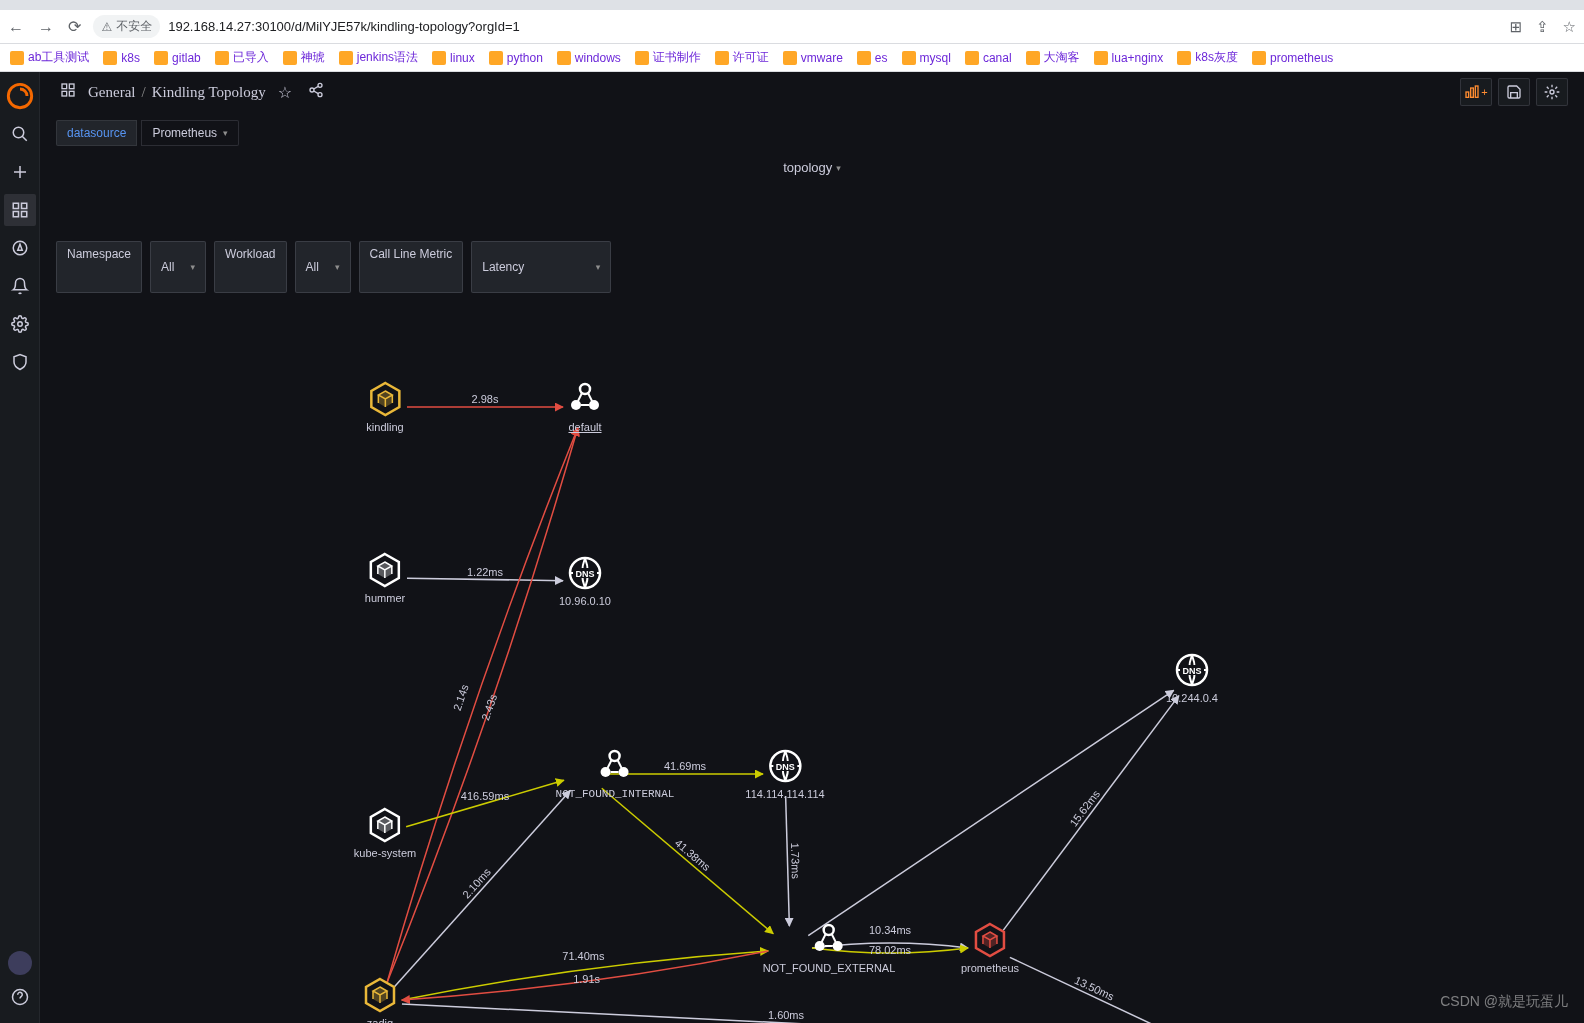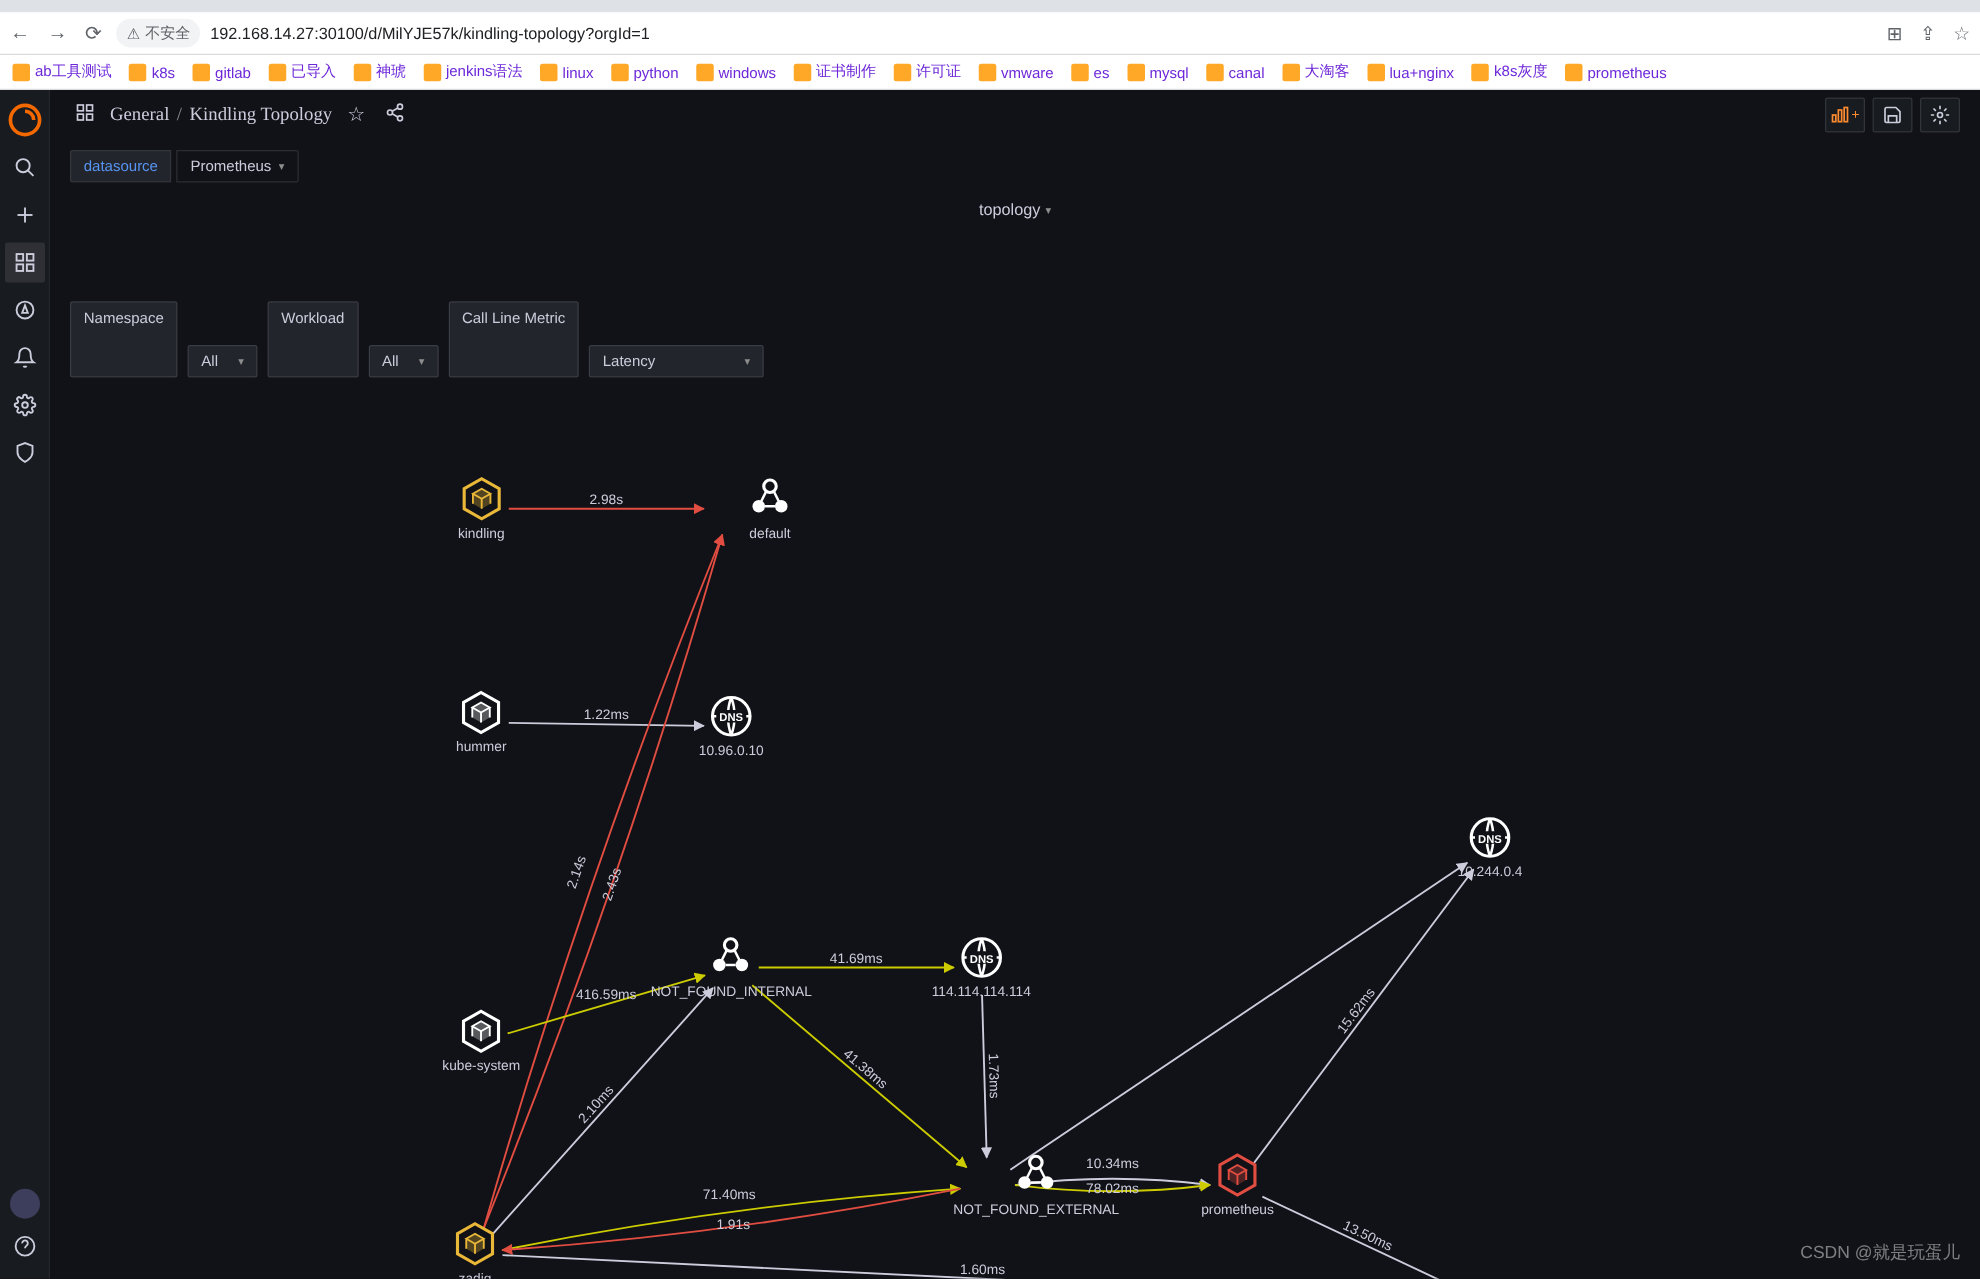--- a/index.html
+++ b/index.html
@@ -39,21 +39,21 @@
     .var-bar { padding: 8px 16px; display: flex; align-items: center; gap: 4px; }
     .var-label { background: #22252b; border: 1px solid rgba(204,204,220,.1); padding: 5px 10px; font-size: 12px; border-radius: 2px 0 0 2px; color: #5794f2; }
     .var-select { background: #111217; border: 1px solid rgba(204,204,220,.15); padding: 5px 10px; font-size: 12px; border-radius: 0 2px 2px 0; cursor: pointer; display: flex; align-items: center; gap: 6px; margin-right: 12px; }
     .chev { font-size: 9px; color: #8e8e8e; }
     
     .panel-title { text-align: center; font-size: 13px; color: #ccccdc; padding: 6px 0; cursor: pointer; display: flex; justify-content: center; align-items: center; gap: 4px; }
     
     .controls { position: absolute; top: 60px; left: 16px; z-index: 10; display: flex; flex-direction: row; gap: 8px; }
     .ctrl-row { display: flex; gap: 8px; }
     .ctrl-label { background: #22252b; border: 1px solid rgba(204,204,220,.15); padding: 5px 10px; font-size: 12px; border-radius: 2px; }
-    .ctrl-sel { background: #22252b; border: 1px solid rgba(204,204,220,.15); padding: 5px 10px; font-size: 12px; border-radius: 2px; cursor: pointer; display: flex; align-items: center; gap: 8px; min-width: 56px; justify-content: space-between; margin-top: 35px; }
+    .ctrl-sel { background: #22252b; border: 1px solid rgba(204,204,220,.15); padding: 18px 10px; font-size: 12px; border-radius: 2px; cursor: pointer; display: flex; align-items: center; gap: 8px; min-width: 56px; justify-content: space-between; }
     .ctrl-sel.wide { min-width: 140px; }
     
     .graph-area { position: relative; flex: 1; }
     .graph-svg { position: absolute; top: 0; left: 0; width: 100%; height: 100%; }
     .node { position: absolute; display: flex; flex-direction: column; align-items: center; transform: translate(-50%, -50%); cursor: pointer; }
     .node-icon { width: 36px; height: 36px; display: flex; align-items: center; justify-content: center; }
     .node-label { font-size: 11px; color: #ccccdc; margin-top: 4px; white-space: nowrap; }
     .edge-label { fill: #ccccdc; font-size: 11px; }
     
     .watermark { position: fixed; bottom: 12px; right: 16px; color: rgba(200,200,200,.6); font-size: 14px; pointer-events: none; }
@@ -359,21 +359,21 @@
           <div class="node" style="left: 345px; top: 226px;">
             <div class="node-icon">
               <svg width="36" height="36" viewBox="0 0 36 36">
                 <polygon points="18,2 32,10 32,26 18,34 4,26 4,10" fill="none" stroke="#eab839" stroke-width="2.5"></polygon>
                 <polygon points="18,10 25,14 25,22 18,26 11,22 11,14" fill="#eab839" opacity="0.3"></polygon>
                 <path d="M18,10 L25,14 L18,18 L11,14 Z M18,18 L18,26 M11,14 L11,22 M25,14 L25,22" stroke="#eab839" stroke-width="1.5" fill="none"></path>
               </svg>
             </div>
             <div class="node-label">kindling</div>
           </div>
-          <div class="node" style="left: 576px; top: 226px;">
+          <div class="node" style="left: 545px; top: 226px; text-decoration: underline;">
             <div class="node-icon">
               <svg width="36" height="36" viewBox="0 0 36 36">
                 <circle cx="18" cy="8" r="5" fill="none" stroke="#fff" stroke-width="2.5"></circle>
                 <circle cx="9" cy="24" r="5" fill="#fff"></circle>
                 <circle cx="27" cy="24" r="5" fill="#fff"></circle>
                 <line x1="15" y1="12" x2="11" y2="20" stroke="#fff" stroke-width="2"></line>
                 <line x1="21" y1="12" x2="25" y2="20" stroke="#fff" stroke-width="2"></line>
                 <line x1="14" y1="24" x2="22" y2="24" stroke="#fff" stroke-width="2"></line>
               </svg>
             </div>
@@ -393,21 +393,21 @@
             <div class="node-icon">
               <svg width="36" height="36" viewBox="0 0 36 36">
                 <circle cx="18" cy="18" r="15" fill="none" stroke="#fff" stroke-width="2.5"></circle>
                 <path d="M3,18 h30 M18,3 a20,30 0 0 1 0,30 M18,3 a20,30 0 0 0 0,30" fill="none" stroke="#fff" stroke-width="2"></path>
                 <rect x="6" y="13" width="24" height="10" fill="#111217"></rect>
                 <text x="18" y="22" text-anchor="middle" fill="#fff" font-size="9" font-weight="bold" font-family="Arial">DNS</text>
               </svg>
             </div>
             <div class="node-label">10.96.0.10</div>
           </div>
-          <div class="node" style="left: 545px; top: 593px;">
+          <div class="node" style="left: 575px; top: 593px; font-family: Liberation Mono, monospace;">
             <div class="node-icon">
               <svg width="36" height="36" viewBox="0 0 36 36">
                 <circle cx="18" cy="8" r="5" fill="none" stroke="#fff" stroke-width="2.5"></circle>
                 <circle cx="9" cy="24" r="5" fill="#fff"></circle>
                 <circle cx="27" cy="24" r="5" fill="#fff"></circle>
                 <line x1="15" y1="12" x2="11" y2="20" stroke="#fff" stroke-width="2"></line>
                 <line x1="21" y1="12" x2="25" y2="20" stroke="#fff" stroke-width="2"></line>
                 <line x1="14" y1="24" x2="22" y2="24" stroke="#fff" stroke-width="2"></line>
               </svg>
             </div>

